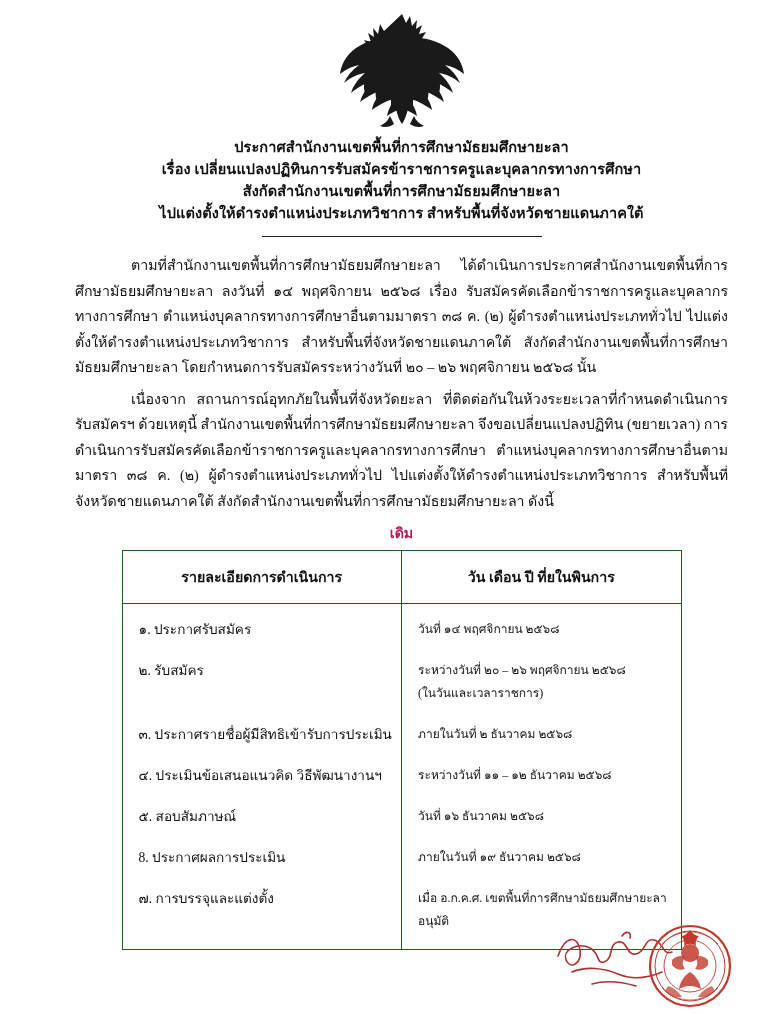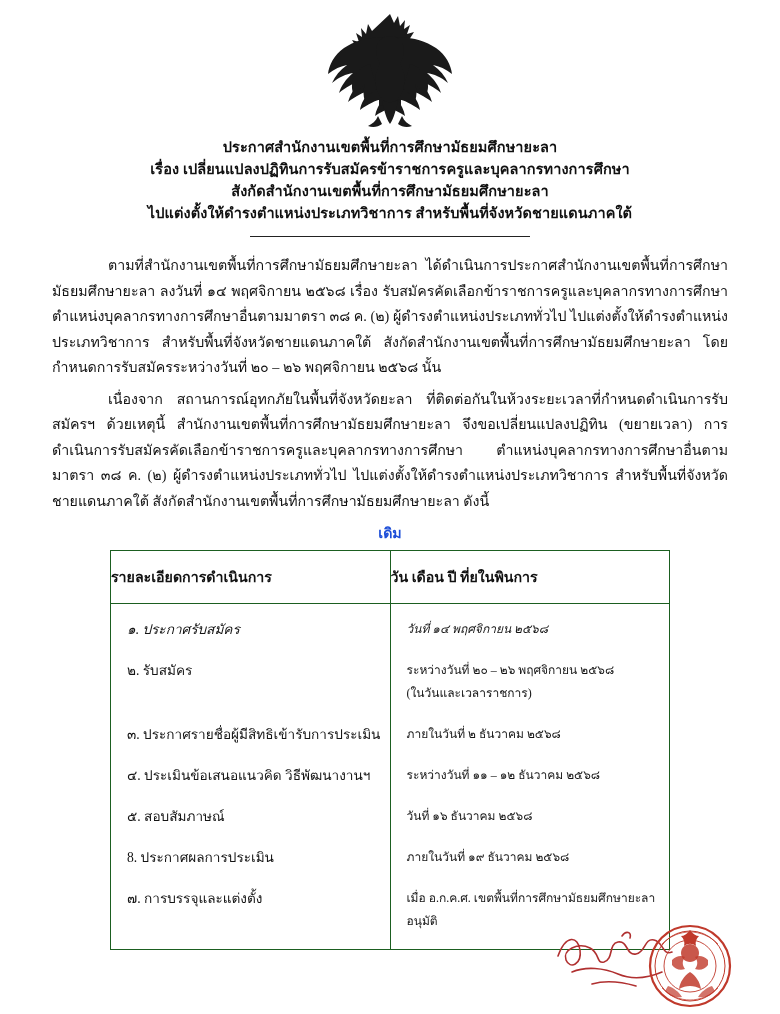--- a/index.html
+++ b/index.html
@@ -13,21 +13,21 @@
     font-family: "Liberation Serif", "DejaVu Serif", serif;
     color: #141414;
     position: relative;
     overflow: hidden;
   }
   .page {
     position: relative;
     width: 780px;
     height: 1014px;
     box-sizing: border-box;
-    padding: 8px 52px 0 52px;
+    padding: 8px 52px 0 75px;
   }
 
   
   .emblem-wrap {
     display: flex;
     justify-content: center;
     align-items: flex-start;
     height: 122px;
     margin-top: 4px;
   }
@@ -75,21 +75,21 @@
   }
 
   
   .subtitle-row {
     margin-top: 8px;
     text-align: center;
   }
   .subtitle {
     font-size: 14.2px;
     font-weight: bold;
-    color: #1d4ed8;
+    color: #be185d;
   }
 
   
   .table-wrap {
     margin-top: 6px;
     display: flex;
     justify-content: center;
   }
   table.schedule {
     border-collapse: collapse;
@@ -97,21 +97,21 @@
     table-layout: fixed;
   }
   table.schedule th,
   table.schedule td {
     border: 1px solid #1b5e20;
     padding: 0;
     vertical-align: top;
   }
   table.schedule thead th {
     height: 52px;
-    text-align: left;
+    text-align: center;
     vertical-align: middle;
     font-size: 14.2px;
     font-weight: bold;
     color: #111;
   }
   table.schedule td.col-a {
     width: 262px;
     padding: 9px 6px 9px 16px;
     font-size: 13.6px;
     line-height: 23px;
@@ -120,21 +120,20 @@
     padding: 9px 6px 9px 16px;
     font-size: 13.6px;
     line-height: 23px;
   }
   table.schedule tbody tr td {
     border-top: none;
     border-bottom: none;
   }
   table.schedule tbody tr:first-child td {
     padding-top: 14px;
-    font-style: italic;
   }
   table.schedule tbody tr:last-child td {
     padding-bottom: 16px;
   }
   .tbody-box {
     border: 1px solid #1b5e20;
   }
   .row-sub {
     display: block;
     font-size: 12px;

